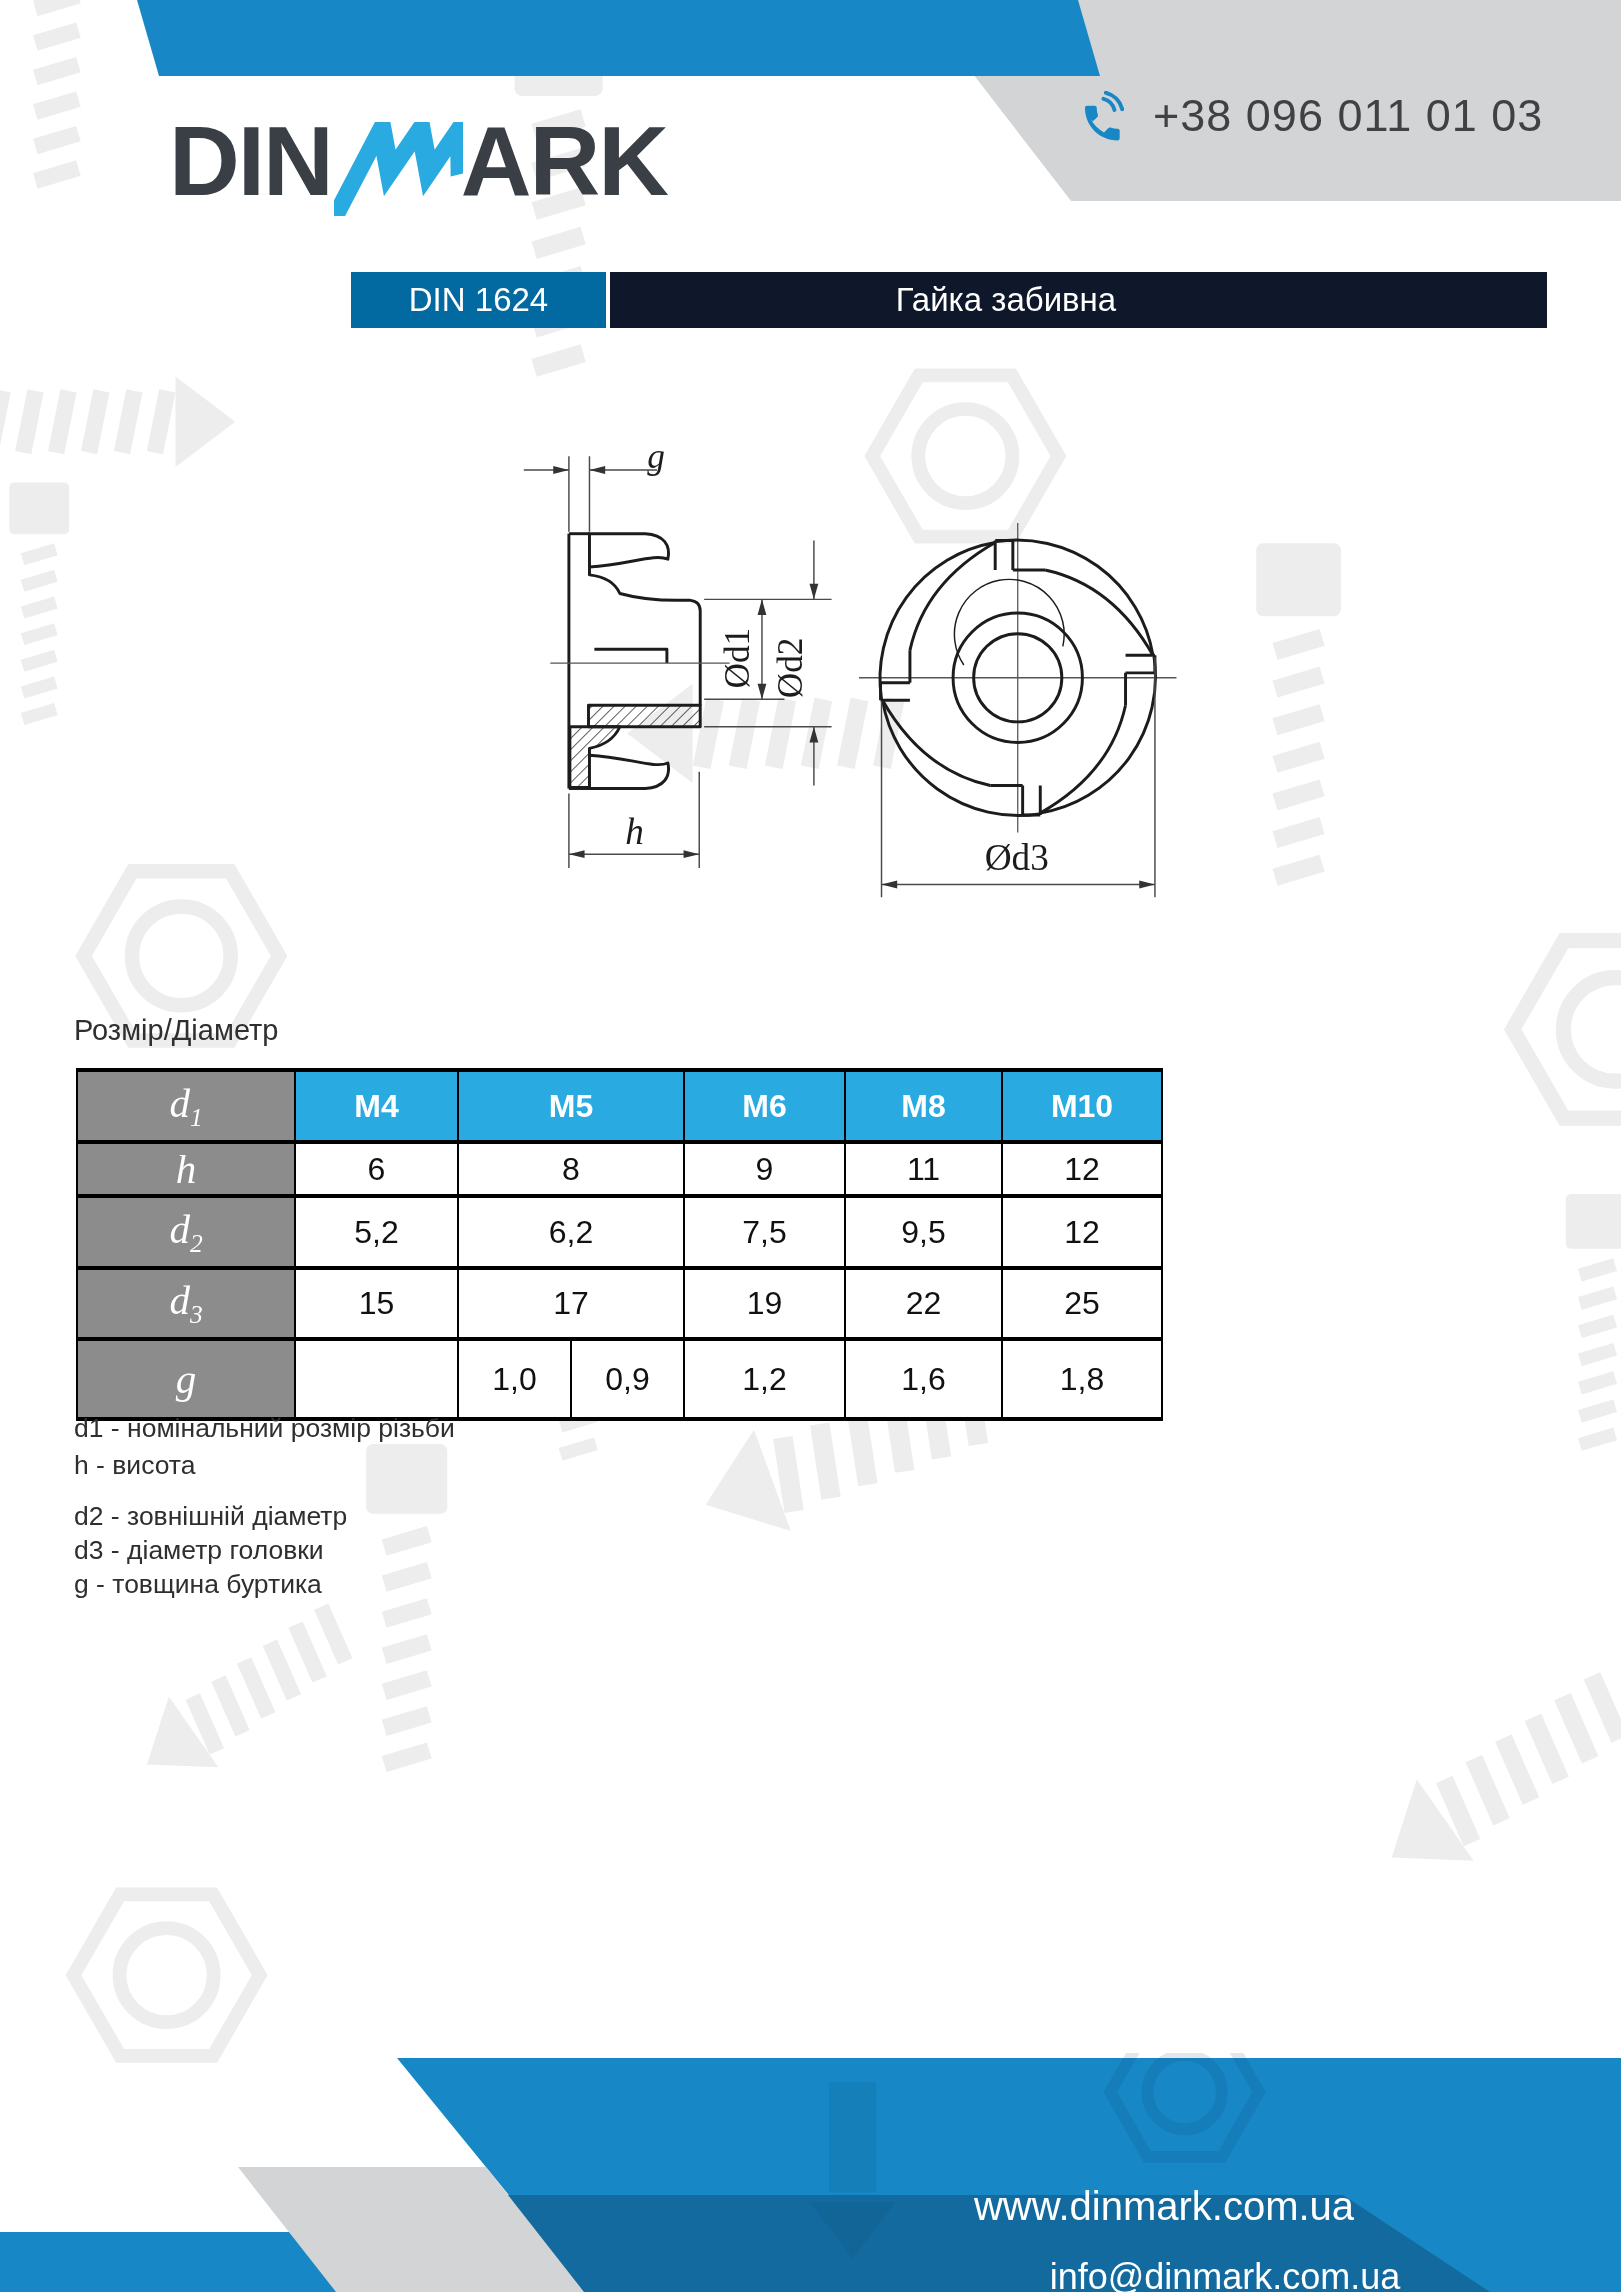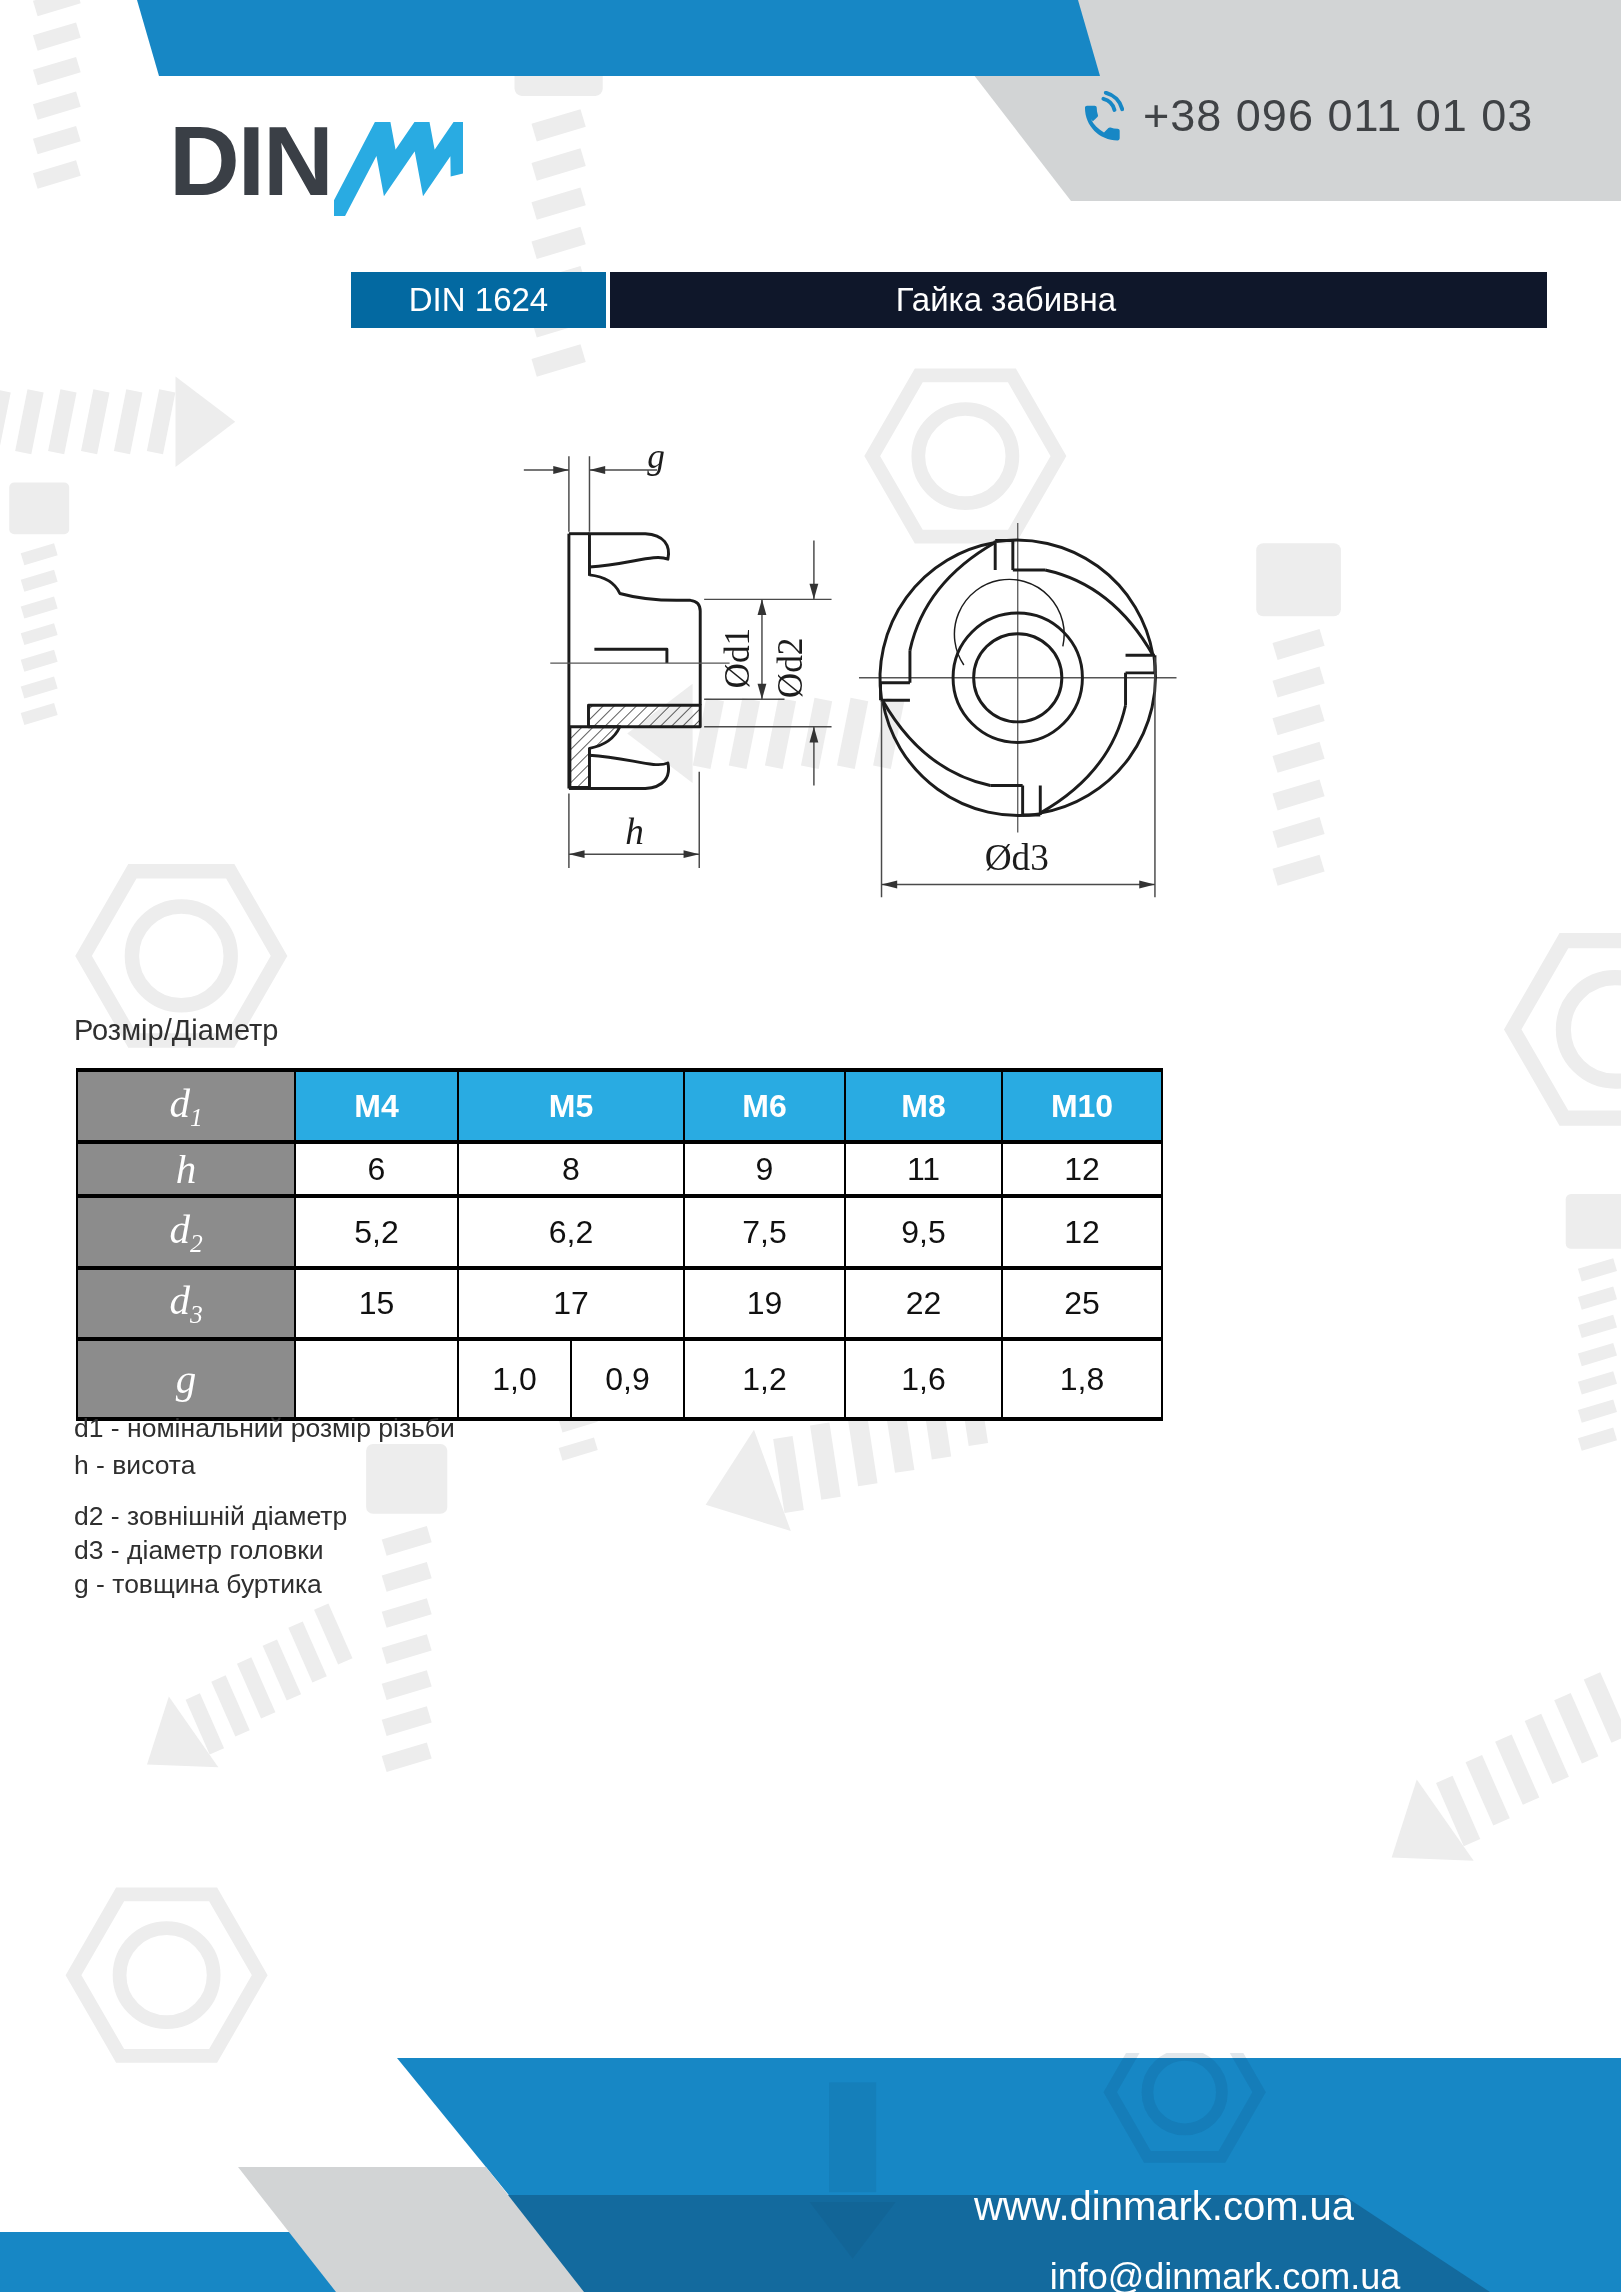--- a/index.html
+++ b/index.html
@@ -14,21 +14,21 @@
     left:0;top:0;width:1621px;height:201px;
     background:#d2d4d5;
     clip-path:polygon(916px 0,1621px 0,1621px 201px,1071px 201px);
   }
   .blue-band{
     left:0;top:0;width:1621px;height:76px;
     background:#1787c5;
     clip-path:polygon(137px 0,1078px 0,1100px 76px,159px 76px);
   }
   
-  .phone{left:1073px;top:90px;display:flex;align-items:center;gap:19px;}
+  .phone{left:1073px;top:90px;display:flex;align-items:center;gap:29px;}
   .phone-num{font-size:45px;color:#3f4245;letter-spacing:1px;}
   
   .logo{left:169px;top:116px;display:flex;align-items:flex-start;}
   .logo-txt{font-size:98px;font-weight:800;color:#3a3f46;letter-spacing:-2px;line-height:90px;}
   .logo-m{margin:5.9px -2px 0 2px;}
   
   .std-badge{
     left:351px;top:272px;width:255px;height:56px;background:#0369a1;
     color:#fff;font-size:33px;display:flex;align-items:center;justify-content:center;
   }
@@ -144,20 +144,21 @@
     <span class="phone-num">+38 096 011 01 03</span>
   </div>
 
   <div class="abs logo">
     <span class="logo-txt">DIN</span>
     <svg class="logo-m" width="129" height="94" viewBox="0 0 132 96">
       <g transform="skewX(-14) translate(22,0)">
         <polyline points="4,94 28,6 48,52 68,6 88,52 108,6 118,44" fill="none" stroke="#29abe2" stroke-width="19" stroke-linecap="square"></polyline>
       </g>
     </svg>
+    <span class="logo-txt">ARK</span>
   </div>
 
   <div class="abs std-badge">DIN 1624</div>
   <div class="abs name-bar">Гайка забивна</div>
 
   <svg class="abs" style="left:461px;top:421px;" width="745" height="490" viewBox="470 430 760 500">
     <defs>
       <pattern id="hatch" width="8" height="8" patternUnits="userSpaceOnUse" patternTransform="rotate(45)">
         <line x1="0" y1="0" x2="0" y2="8" stroke="#333" stroke-width="1.6"></line>
       </pattern>

